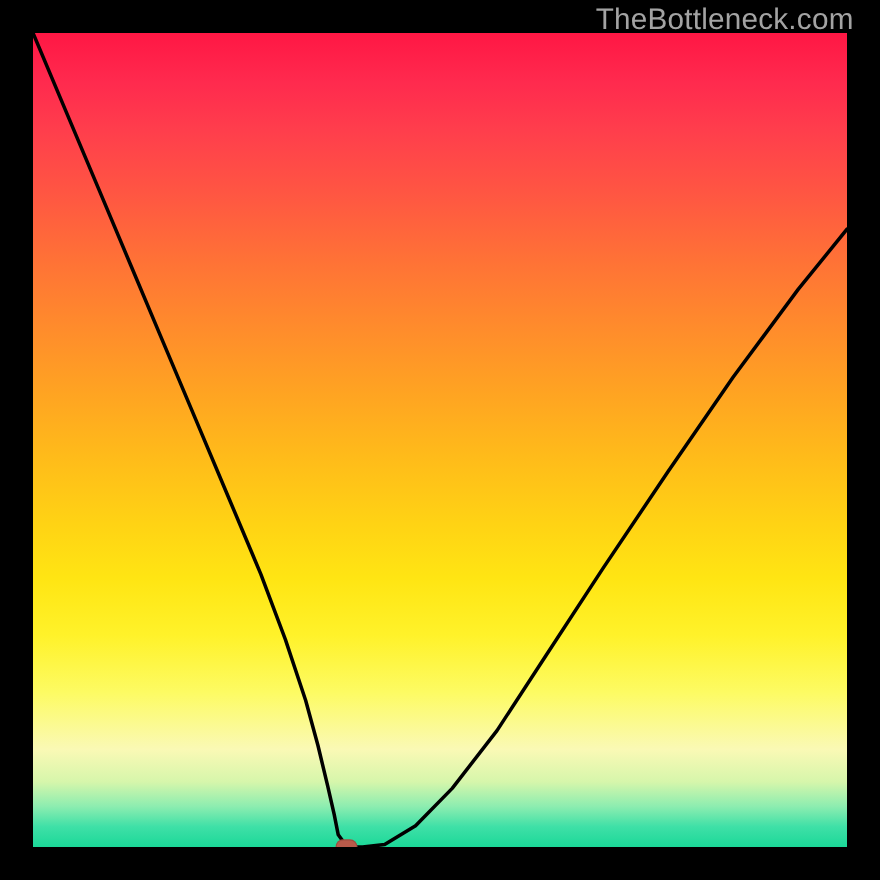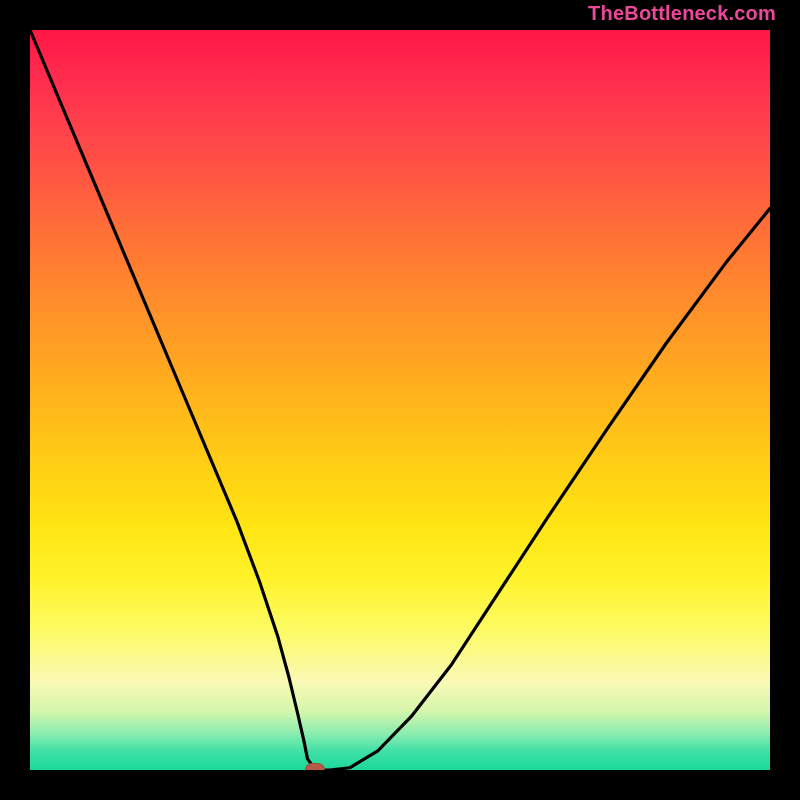--- a/index.html
+++ b/index.html
@@ -14,23 +14,23 @@
   .frame {
     position: relative;
     width: 800px;
     height: 800px;
     background: #000;
   }
   .watermark {
     position: absolute;
     top: 2px;
     right: 24px;
-    color: #ec4899;
-    font-size: 20px;
-    font-weight: 700;
+    color: #a3a3a3;
+    font-size: 27px;
+    font-weight: 400;
     letter-spacing: 0.2px;
     z-index: 5;
   }
   .plot-area {
     position: absolute;
     left: 30px;
     top: 30px;
     width: 740px;
     height: 740px;
     overflow: hidden;

